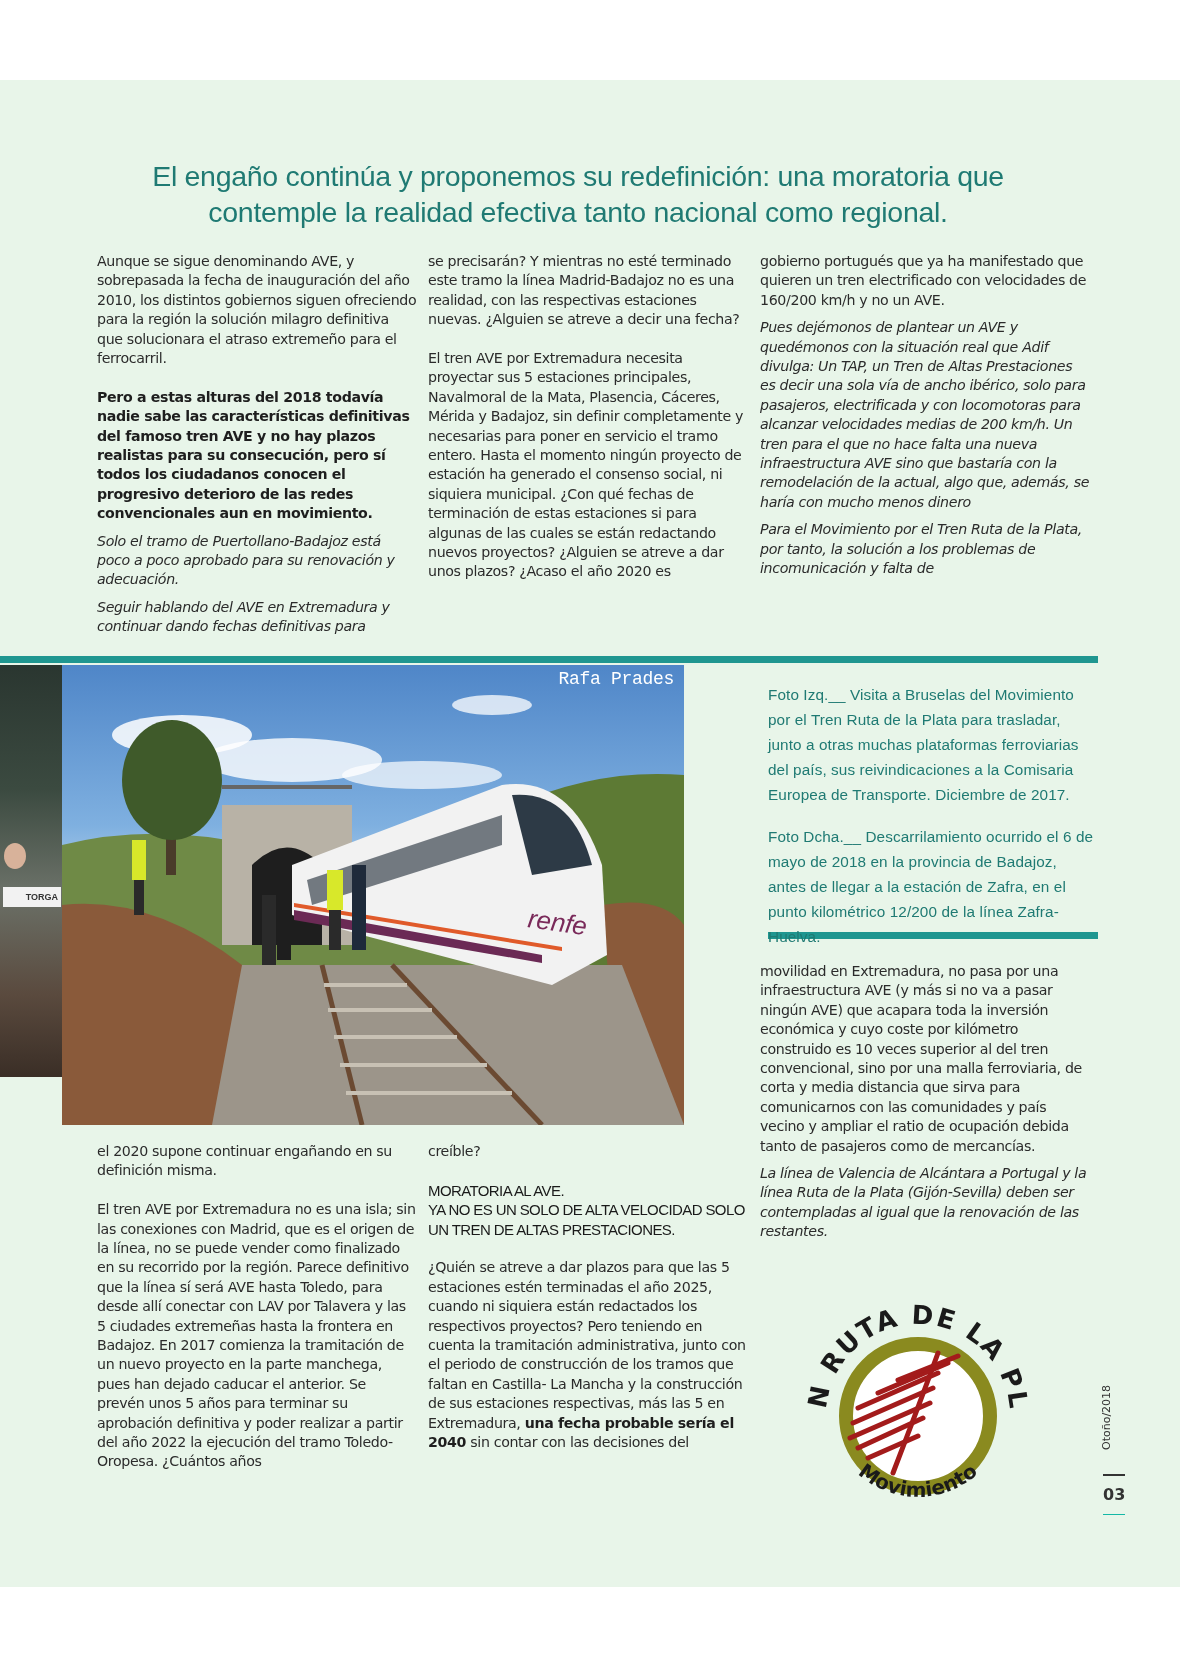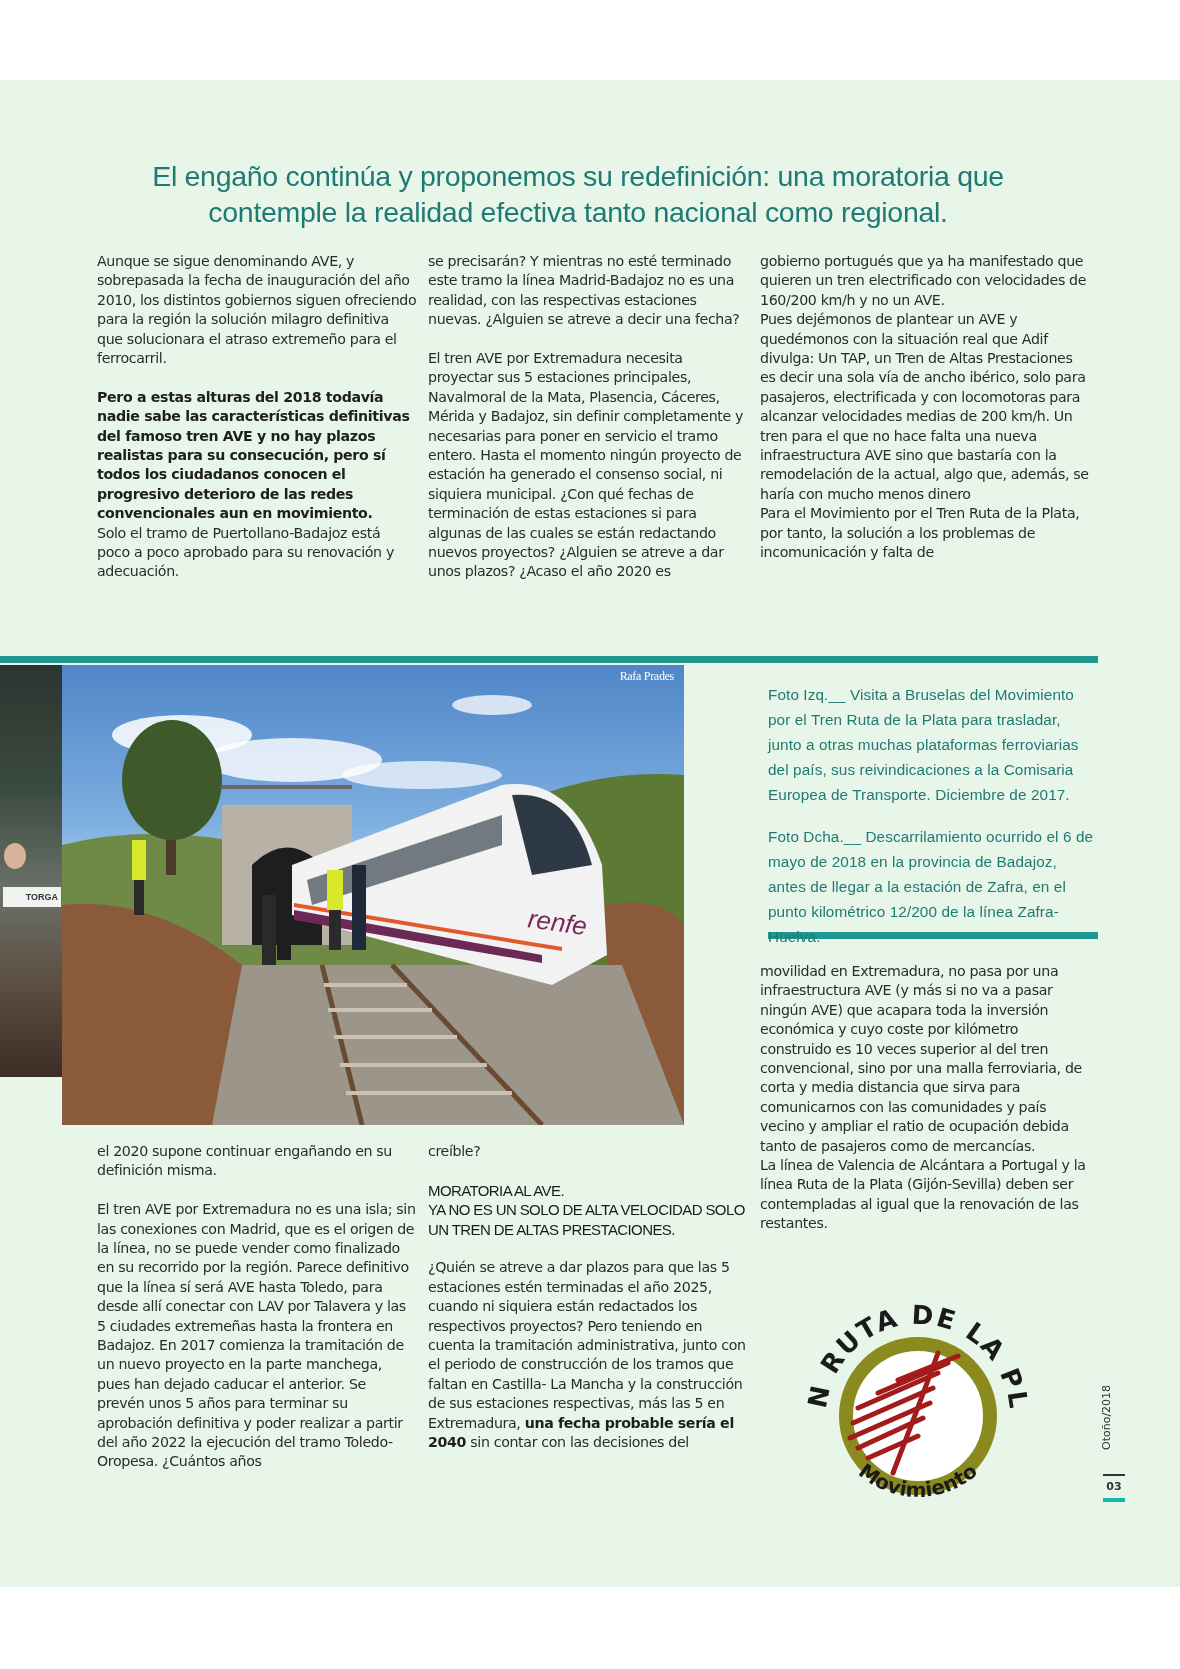--- a/index.html
+++ b/index.html
@@ -17,21 +17,21 @@
     font-family: "Liberation Sans", sans-serif; font-size: 28.5px; line-height: 36px;
     letter-spacing: -0.3px;
   }
   .col {
     position: absolute; width: 320px; color: #2b2b2b;
     font-family: "DejaVu Sans", sans-serif; font-size: 14.2px; line-height: 19.4px;
     letter-spacing: -0.35px;
   }
   .col p { margin: 0; }
   .col p + p { margin-top: 19.4px; }
-  .col p.tight { margin-top: 0; }
+  .col p.tight { margin-top: 8px; font-style: italic; }
   .col b { font-weight: bold; color: #1e1e1e; }
   .caps {
     font-family: "Liberation Sans", sans-serif; font-size: 15px; line-height: 19.4px;
     letter-spacing: -0.6px; color: #1a1a1a;
   }
   .bar {
     position: absolute; background: #1f9690; height: 7px;
   }
   .photo-left {
     position: absolute; left: 0; top: 665px; width: 62px; height: 412px;
@@ -49,57 +49,58 @@
     border-radius: 50%; background: #d8b29a;
   }
   .photo-main {
     position: absolute; left: 62px; top: 665px; width: 622px; height: 460px;
     overflow: hidden;
     background: linear-gradient(180deg, #4f86c8 0%, #7fb0e0 35%, #b9d3ea 50%, #7a9a5a 55%, #5d6b3f 65%, #8a6a4a 80%, #9a948a 100%);
   }
   .photo-main svg { position: absolute; left: 0; top: 0; }
   .photo-credit {
     position: absolute; right: 10px; top: 4px; color: #ffffff;
-    font-family: Liberation Serif, serif; font-size: 12px; letter-spacing: -0.3px;
+    font-family: Liberation Mono, monospace; font-size: 18px; letter-spacing: -0.3px;
   }
   .caption {
     position: absolute; left: 768px; top: 682px; width: 330px;
     color: #1f7a73; font-family: "Liberation Sans", sans-serif;
     font-size: 15.3px; line-height: 25px; letter-spacing: 0.1px;
   }
   .caption p { margin: 0; }
   .caption p + p { margin-top: 17.4px; }
   .logo { position: absolute; left: 798px; top: 1288px; width: 240px; height: 232px; }
   .folio-season {
     position: absolute; left: 1100px; top: 1450px;
     transform: rotate(-90deg); transform-origin: left top;
     font-family: "DejaVu Sans", sans-serif; font-size: 11px; color: #333;
     white-space: nowrap;
   }
   .folio-num {
     position: absolute; left: 1103px; top: 1474px; width: 22px;
-    font-family: "DejaVu Sans", sans-serif; font-size: 11px; font-weight: bold;
+    font-family: "DejaVu Sans", sans-serif; font-size: 16px; font-weight: bold;
     color: #333; text-align: center; line-height: 18px;
-    border-top: 2px solid #333; border-bottom: 4px solid #14b8a6; padding: 2px 0;
+    border-top: 2px solid #333; border-bottom: 1px solid #14b8a6; padding: 10px 0;
   }
 </style>
 </head>
 <body>
 
 <div class="page-bg"></div>
 
 <h1 class="headline" style="margin:0;font-weight:normal;">
   <span>El engaño continúa y proponemos su redefinición: una moratoria que</span><br>
   <span>contemple la realidad efectiva tanto nacional como regional.</span>
 </h1>
 
 <div class="col" style="left:97px; top:252px;">
   <p>Aunque se sigue denominando AVE, y sobrepasada la fecha de inauguración del año 2010, los distintos gobiernos siguen ofreciendo para la región la solución milagro definitiva que solucionara el atraso extremeño para el ferrocarril.</p>
   <p><b>Pero a estas alturas del 2018 todavía nadie sabe las características definitivas del famoso tren AVE y no hay plazos realistas para su consecución, pero sí todos los ciudadanos conocen el progresivo deterioro de las redes convencionales aun en movimiento.</b></p>
   <p class="tight">Solo el tramo de Puertollano-Badajoz está poco a poco aprobado para su renovación y adecuación.</p>
+  <p class="tight">Seguir hablando del AVE en Extremadura y continuar dando fechas definitivas para</p>
 </div>
 
 <div class="col" style="left:428px; top:252px;">
   <p>se precisarán? Y mientras no esté terminado  este tramo  la línea Madrid-Badajoz no es una realidad, con las respectivas estaciones nuevas. ¿Alguien se atreve a decir una fecha?</p>
   <p>El tren AVE por Extremadura necesita proyectar sus 5 estaciones principales, Navalmoral de la Mata, Plasencia, Cáceres, Mérida y Badajoz, sin definir completamente y necesarias para poner en servicio  el tramo entero. Hasta el momento ningún proyecto de estación ha generado el consenso social, ni siquiera municipal. ¿Con qué fechas de terminación de estas estaciones si para algunas de las cuales se están redactando nuevos proyectos? ¿Alguien se atreve a dar unos plazos? ¿Acaso el año 2020 es</p>
 </div>
 
 <div class="col" style="left:760px; top:252px; width:330px;">
   <p>gobierno portugués que ya ha manifestado que quieren  un tren electrificado con velocidades de 160/200 km/h y no un AVE.</p>
   <p class="tight">Pues dejémonos de plantear un AVE y quedémonos con la situación real que Adif divulga: Un TAP, un Tren de Altas Prestaciones es decir una sola vía de ancho ibérico, solo para pasajeros, electrificada y con locomotoras para alcanzar velocidades medias de 200 km/h. Un tren para el que no hace falta una nueva infraestructura AVE sino que bastaría con la remodelación de la actual, algo que, además, se haría con mucho menos dinero</p>

